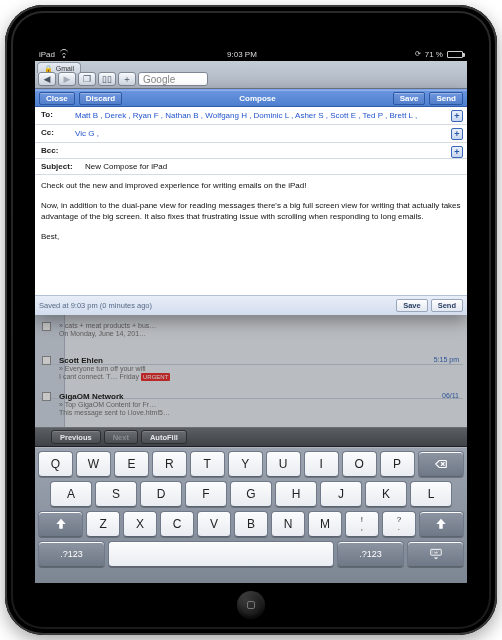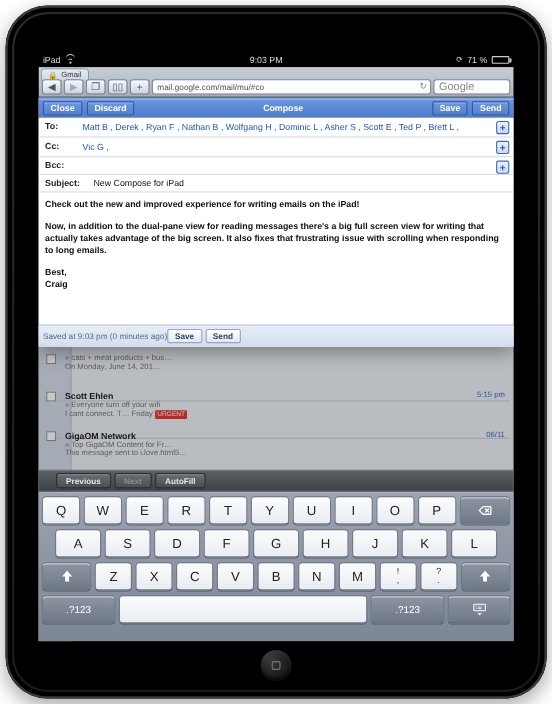--- a/index.html
+++ b/index.html
@@ -131,28 +131,27 @@
     border:1px solid #3a66b9;border-radius:2px;
     background:linear-gradient(#eaf0fb,#c8d7f0);
     color:#2a55a5;font-weight:bold;font-size:9px;
     display:flex;align-items:center;justify-content:center;
     position:absolute;right:4px;top:3px;
   }
   .body-area{
     padding:5px 6px 20px 6px;
     font-size:8px;color:#111;line-height:11px;
     min-height:120px;
-    font-weight:bold;
   }
   .body-area p{margin-bottom:9px;}
   .compose-footer{
     height:20px;
     background:linear-gradient(#e8eef8,#d3ddee);
     border-top:1px solid #b4c0d4;
-    display:flex;align-items:center;
+    display:flex;align-items:center;justify-content:space-between;
     padding:0 4px;font-size:7.5px;color:#576a88;
   }
   .compose-footer .rbtns{display:flex;gap:3px;}
   .fbtn{
     padding:1px 6px;height:13px;
     background:linear-gradient(#fdfdfd,#e3e8f1);
     border:1px solid #98a5bb;border-radius:2px;
     display:flex;align-items:center;color:#2a3e63;font-weight:bold;
     box-shadow:inset 0 1px 0 #fff;
   }
@@ -269,24 +268,20 @@
               </div>
           <div class="tbtn">
                 <span>❐</span>
               </div>
           <div class="tbtn">
                 <span>▯▯</span>
               </div>
           <div class="tbtn">
                 <span>＋</span>
               </div>
-          <div class="urlbar">
-            <span>mail.google.com/mail/mu/#co</span>
-            <span class="reload">↻</span>
-          </div>
           <div class="searchbar">
             <span>Google</span>
           </div>
         </div>
       </div>
 
       <div class="gmail-bg">
         <div class="sidebar"></div>
         <div class="logo"><span class="g">G</span><span class="o1">o</span><span class="o2">o</span></div>
         <div class="itemrow" style="top:230px;">
@@ -342,21 +337,20 @@
             <div class="plusbtn">+</div>
           </div>
           <div class="field-row">
             <div class="lbl" style="width:44px;">Subject:</div>
             <div class="subj">New Compose for iPad</div>
           </div>
           <div class="body-area">
             <p>Check out the new and improved experience for writing emails on the iPad!</p>
             <p>Now, in addition to the dual-pane view for reading messages there's a big full screen view for writing that actually takes advantage of the big screen. It also fixes that frustrating issue with scrolling when responding to long emails.</p>
             <div>Best,</div>
-            <div>Craig</div>
           </div>
           <div class="compose-footer">
             <span>Saved at 9:03 pm (0 minutes ago)</span>
             <div class="rbtns">
               <div class="fbtn">
                     <span>Save</span>
                   </div>
               <div class="fbtn">
                     <span>Send</span>
                   </div>

